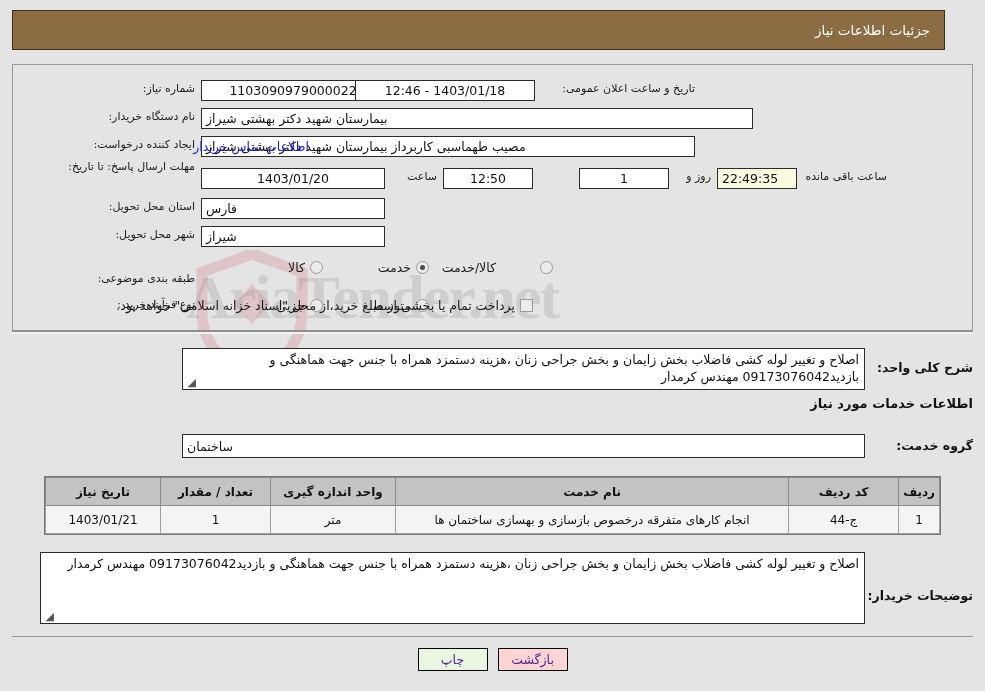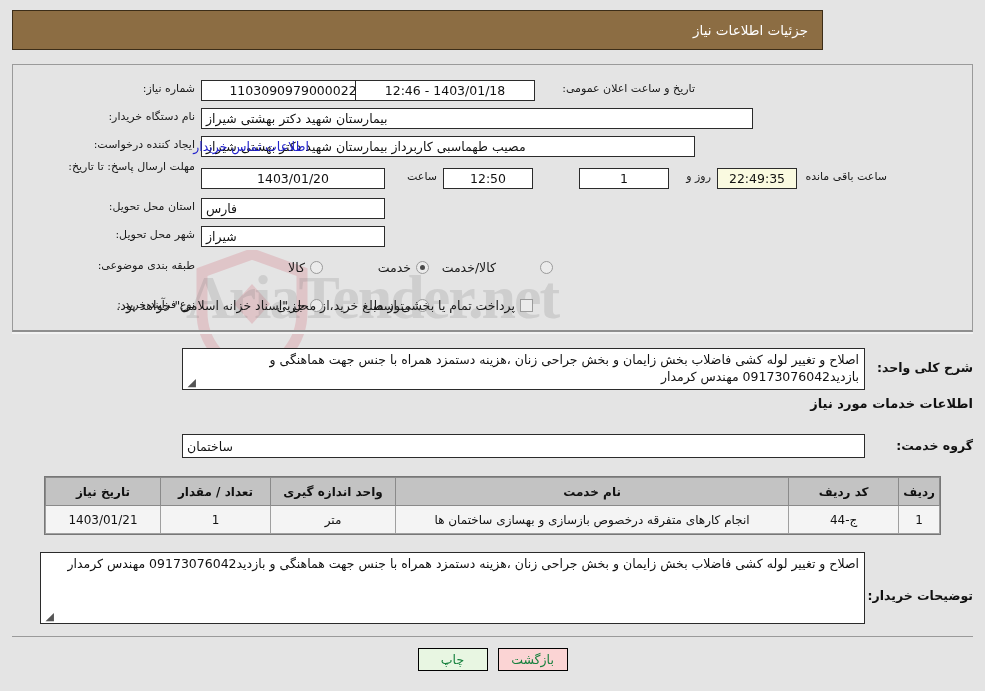--- a/index.html
+++ b/index.html
@@ -34,21 +34,21 @@
     position: absolute;
     left: 196px; top: 250px;
     width: 112px; height: 128px;
     opacity: 0.23;
   }
 
   
   .page-header {
     position: absolute;
     left: 12px; top: 10px;
-    width: 811px; height: 40px;
+    width: 933px; height: 40px;
     background: #8c6d43;
     border: 1px solid #3c2d18;
     color: #ffffff;
     font-size: 13.5px;
     display: flex;
     align-items: center;
     justify-content: flex-start;
     padding: 0 14px;
     z-index: 2;
   }
@@ -92,21 +92,21 @@
     font-size: 12.5px;
     color: #111;
     display: flex;
     align-items: center;
     padding: 0 4px;
     overflow: hidden;
     white-space: nowrap;
   }
   .fld.center { justify-content: center; }
   .fld.right { justify-content: flex-end; }
-  .fld.cream { background: #fafae0; }
+  .fld.cream { background: #fafae0; justify-content: flex-end; }
 
   .link {
     color: #2222cc;
     font-size: 12.5px;
     cursor: pointer;
     white-space: nowrap;
   }
 
   
   .radio {
@@ -221,21 +221,21 @@
     flex-direction: row;
     justify-content: center;
     gap: 10px;
     z-index: 3;
   }
   .btn {
     border: 1px solid #000;
     height: 23px;
     min-width: 70px;
     font-size: 12.5px;
-    color: #15803d;
+    color: #4c1d95;
     display: flex;
     align-items: center;
     justify-content: center;
     cursor: pointer;
     padding: 0 10px;
   }
   .btn.print  { background: #e8f6e2; }
   .btn.back   { background: #fbd4d4; }
 </style>
 </head>
@@ -317,21 +317,21 @@
   <span>فارس</span>
 </div>
 
 <div class="row" style="right:790px; top:228px; z-index:3;">
   <span class="lbl">شهر محل تحویل:</span>
 </div>
 <div class="fld right" style="position:absolute; right:600px; top:226px; width:184px; z-index:3;">
   <span>شیراز</span>
 </div>
 
-<div class="row" style="right:790px; top:259px; z-index:3;">
+<div class="row" style="right:790px; top:272px; z-index:3;">
   <span class="lbl">طبقه بندی موضوعی:</span>
 </div>
 <div class="row radio-item" style="right:662px; top:260px; z-index:3;">
   <span class="radio"></span>
   <span class="rtxt">کالا</span>
 </div>
 <div class="row radio-item" style="right:556px; top:260px; z-index:3;">
   <span class="radio sel"></span>
   <span class="rtxt">خدمت</span>
 </div>

